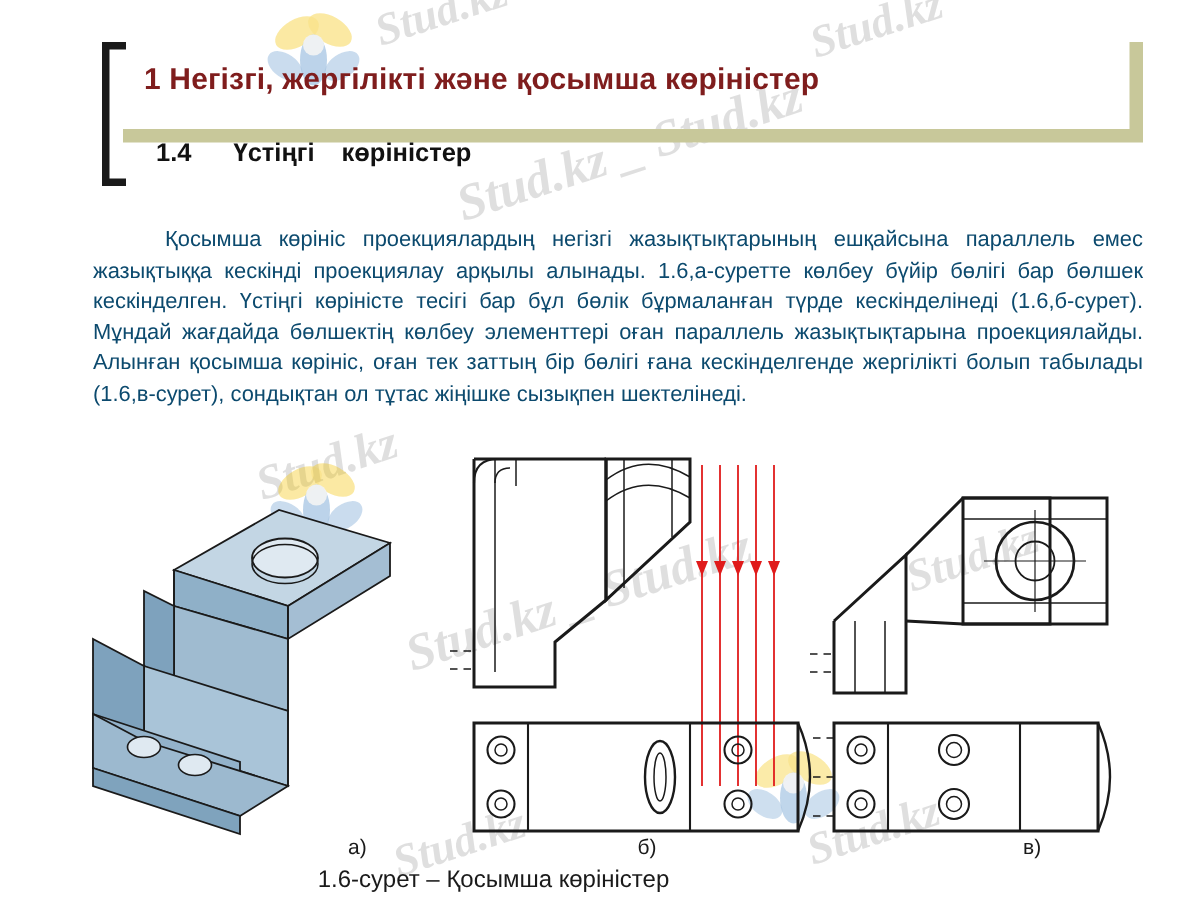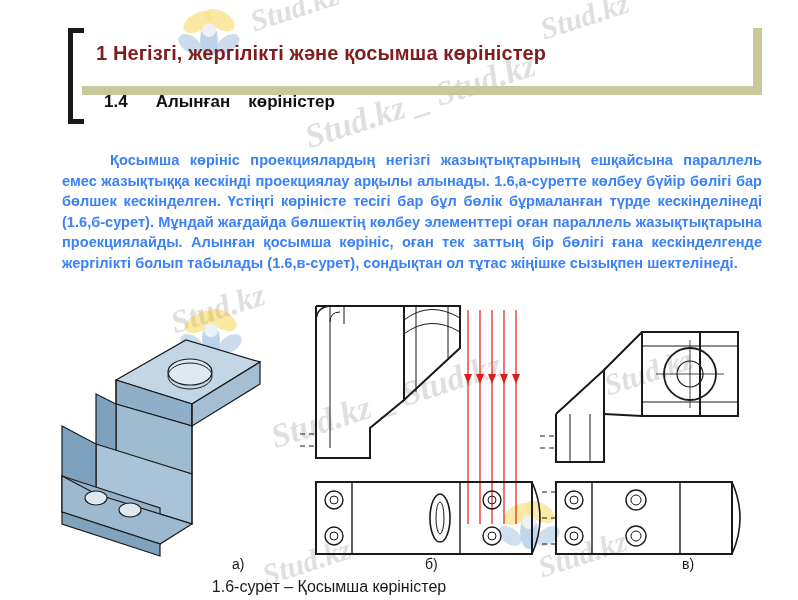--- a/index.html
+++ b/index.html
@@ -84,23 +84,22 @@
   .title-sub .w2 { margin-left: 18px; margin-top: 48px; }
 
   
   .body-text {
     position: absolute;
     left: 62px;
     top: 150px;
     width: 700px;
     font-size: 14.6px;
     line-height: 20.5px;
-    color: #3b82f6;
+    color: #0c4a6e;
     text-align: justify;
-    font-weight: bold;
   }
   .body-text .indent { display: inline-block; width: 48px; }
 
   
   .figure {
     position: absolute;
     left: 0;
     top: 288px;
     width: 798px;
     height: 312px;
@@ -165,21 +164,21 @@
   </g>
 </svg>
 
 <div class="bracket-left"></div>
 <div class="rule-top"></div>
 <div class="rule-right"></div>
 
 <div class="title-main">1 Негізгі, жергілікті және қосымша көріністер</div>
 
 <div class="title-sub">
-  <span class="num">1.4</span><span class="w1">Алынған</span><span class="w2">көріністер</span>
+  <span class="num">1.4</span><span class="w1">Үстіңгі</span><span class="w2">көріністер</span>
 </div>
 
 <div class="body-text"><span class="indent"></span><span>Қосымша көрініс проекциялардың негізгі жазықтықтарының ешқайсына параллель емес жазықтыққа кескінді проекциялау арқылы алынады. 1.6,а-суретте көлбеу бүйір бөлігі бар бөлшек кескінделген. Үстіңгі көріністе тесігі бар бұл бөлік бұрмаланған түрде кескінделінеді (1.6,б-сурет). Мұндай жағдайда бөлшектің көлбеу элементтері оған параллель жазықтықтарына проекциялайды. Алынған қосымша көрініс, оған тек заттың бір бөлігі ғана кескінделгенде жергілікті болып табылады (1.6,в-сурет), сондықтан ол тұтас жіңішке сызықпен шектелінеді.</span></div>
 
 <div class="figure">
   <svg width="798" height="312" viewBox="0 0 798 312">
 
     <g>
 
       <polygon points="116,92 186,52 260,74 192,116" fill="#c3d6e4" stroke="#1a1a1a" stroke-width="1.2"></polygon>

